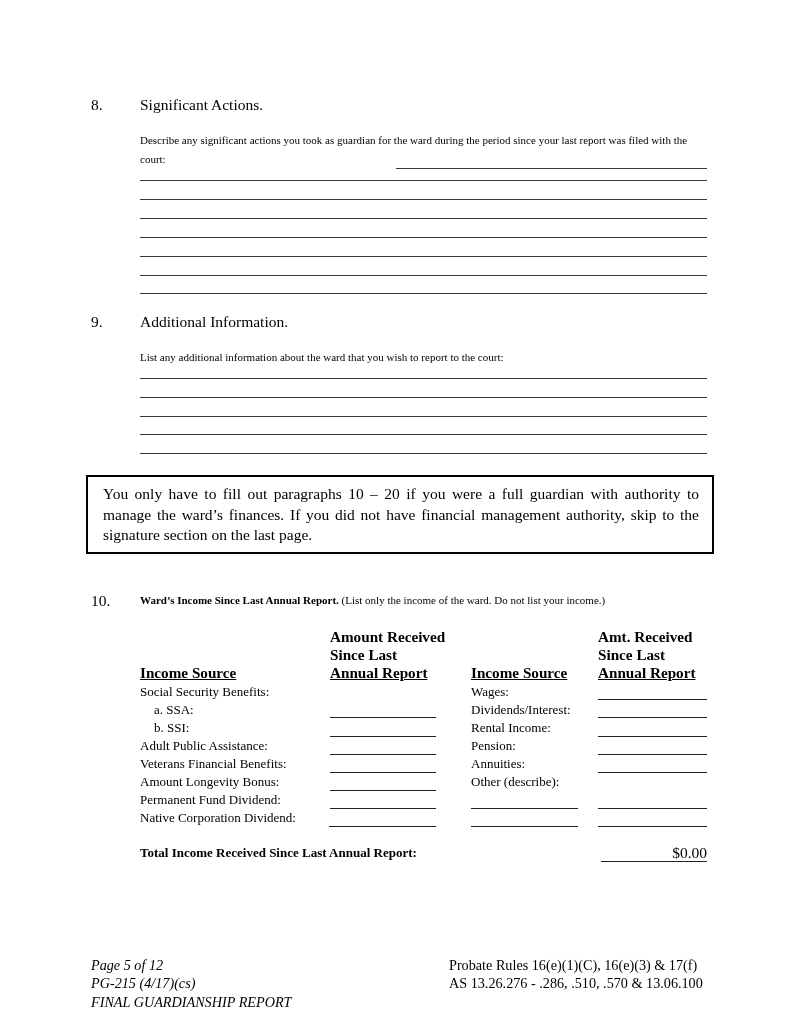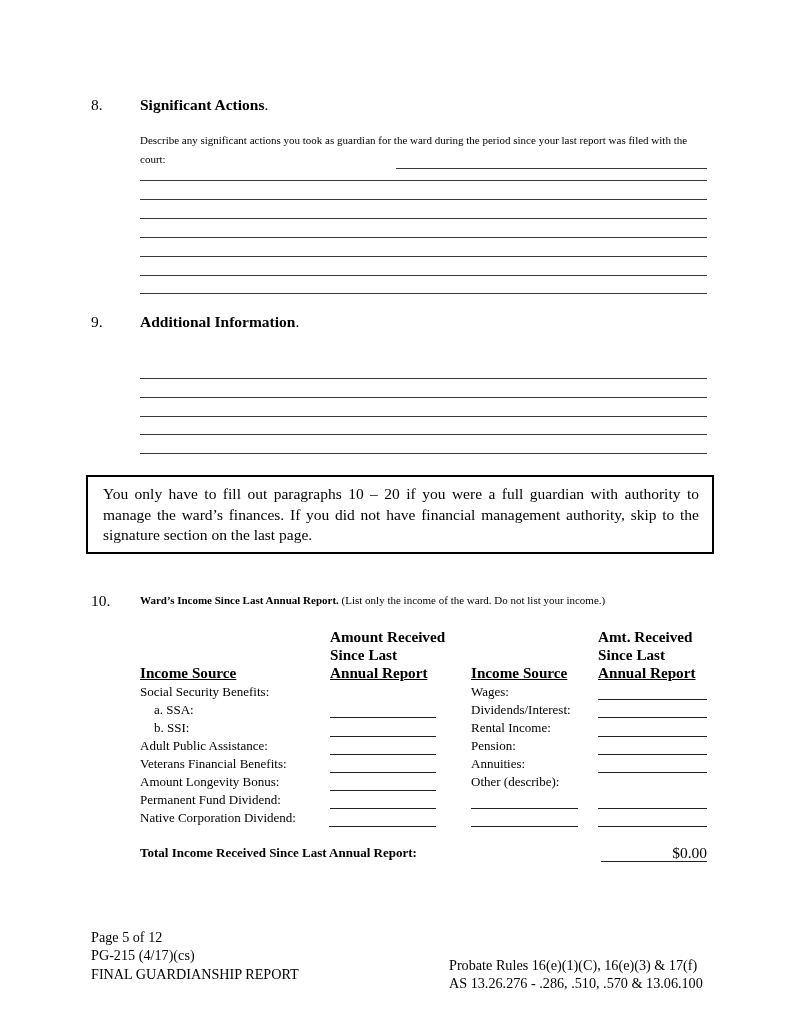--- a/index.html
+++ b/index.html
@@ -38,21 +38,21 @@
   }
   .body-col {
     margin-left: 54px;
     width: 567px;
   }
   .heading-line {
     font-size: 15.5px;
     line-height: 19px;
   }
   .heading-line b {
-    font-weight: bold;
+    font-weight: normal;
   }
   .para {
     font-size: 11px;
     line-height: 19.2px;
   }
 
   
   .rule {
     position: absolute;
     height: 0;
@@ -118,21 +118,21 @@
     text-align: right;
   }
 
   
   .footer {
     position: absolute;
     font-size: 14.2px;
     line-height: 18.4px;
     white-space: nowrap;
   }
-  .footer-left { left: 91px; top: 928px; }
+  .footer-left { left: 91px; top: 956px; font-style: italic; }
   .footer-right { left: 449px; top: 956px; text-align: left; }
 </style>
 </head>
 <body>
 
 <div class="page">
 
   <div class="section" style="top:95px;">
     <div class="num">8.</div>
     <div class="body-col">
@@ -153,20 +153,23 @@
   <div class="rule" style="left:140px; top:275px; width:567px;"></div>
   <div class="rule" style="left:140px; top:293px; width:567px;"></div>
 
   <div class="section" style="top:312px;">
     <div class="num">9.</div>
     <div class="body-col">
       <div class="heading-line"><b>Additional Information</b><span>.</span></div>
     </div>
   </div>
 
+  <div class="section" style="top:348px;">
+    <div class="body-col para">List any additional information about the ward that you wish to report to the court:</div>
+  </div>
 
   <div class="rule" style="left:140px; top:378px; width:567px;"></div>
   <div class="rule" style="left:140px; top:397px; width:567px;"></div>
   <div class="rule" style="left:140px; top:416px; width:567px;"></div>
   <div class="rule" style="left:140px; top:434px; width:567px;"></div>
   <div class="rule" style="left:140px; top:453px; width:567px;"></div>
 
   <div class="notice-box">
     <div class="notice-text">You only have to fill out paragraphs 10 – 20 if you were a full guardian with authority to manage the ward’s finances.  If you did not have financial management authority, skip to the signature section on the last page.</div>
   </div>

